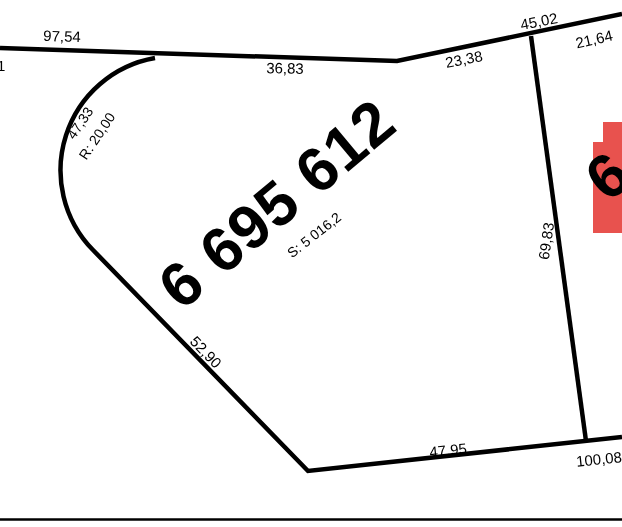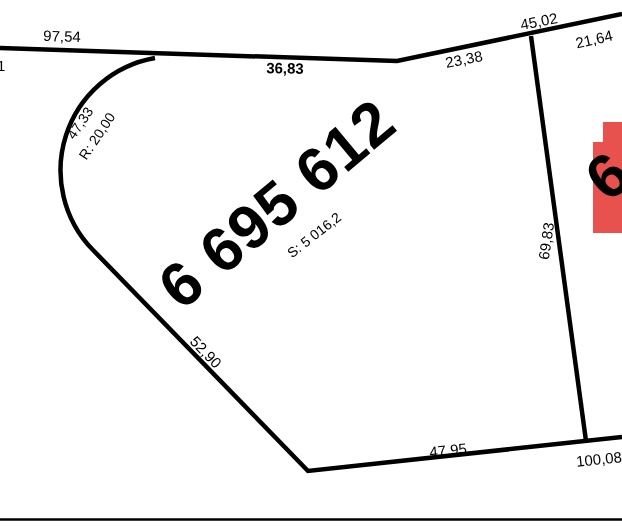--- a/index.html
+++ b/index.html
@@ -35,21 +35,21 @@
     position:absolute;
     font-size:14px;
     line-height:1;
     white-space:pre;
     color:#000;
     transform-origin:center center;
   }
   
   .lbl-top-left      {left:62px;  top:36px;  transform:translate(-50%,-50%) rotate(2deg);}
   .lbl-edge-partial  {left:-3px;  top:58px;}
-  .lbl-top-middle    {left:285px; top:68px;  transform:translate(-50%,-50%) rotate(1deg);font-weight:bold;}
+  .lbl-top-middle    {left:285px; top:68px;  transform:translate(-50%,-50%) rotate(1deg);}
   .lbl-upper-right   {left:464px; top:59px;  transform:translate(-50%,-50%) rotate(-11deg);}
   .lbl-top-vertex    {left:539px; top:21px;  transform:translate(-50%,-50%) rotate(-11deg);}
   .lbl-top-right     {left:594px; top:39px;  transform:translate(-50%,-50%) rotate(-13deg);}
   .lbl-right-side    {left:546px; top:241px; transform:translate(-50%,-50%) rotate(-82deg);}
   .lbl-curve-length  {left:80px;  top:123px; transform:translate(-50%,-50%) rotate(-56deg);}
   .lbl-curve-radius  {left:97px;  top:136px; transform:translate(-50%,-50%) rotate(-56deg);}
   .lbl-left-diagonal {left:206px; top:352px; transform:translate(-50%,-50%) rotate(46deg);}
   .lbl-bottom        {left:448px; top:450px; transform:translate(-50%,-50%) rotate(-6deg);}
   .lbl-bottom-right  {left:599px; top:459px; transform:translate(-50%,-50%) rotate(-6deg);}
   .lbl-parcel-number {left:277px; top:204px; transform:translate(-50%,-50%) rotate(-40deg);}

